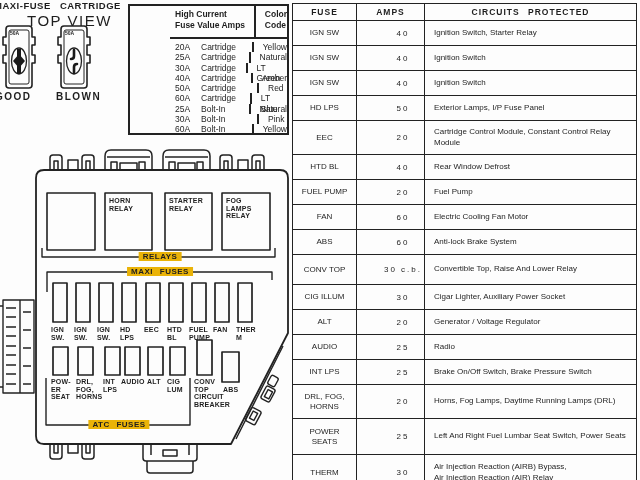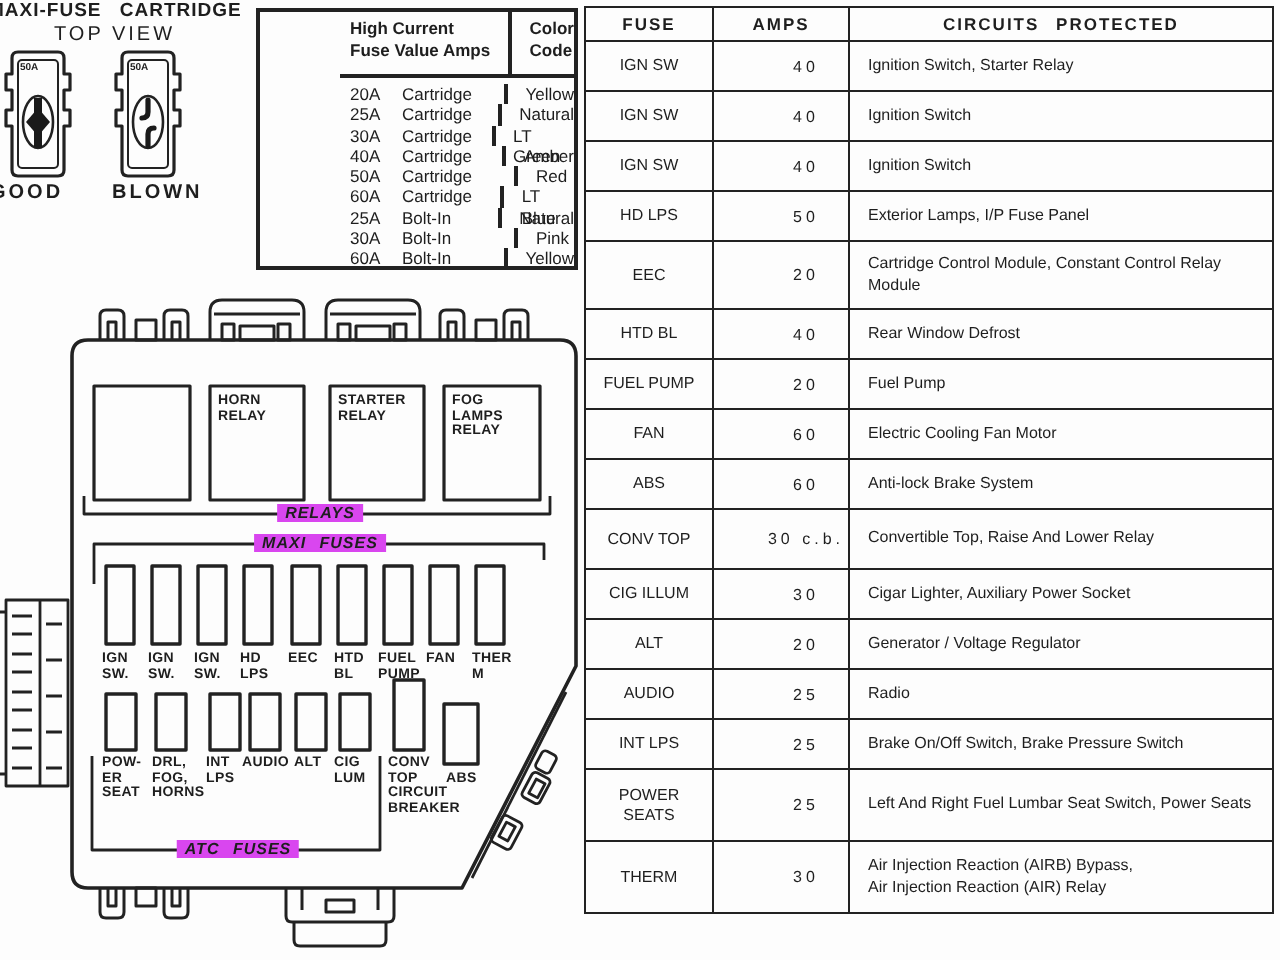--- a/index.html
+++ b/index.html
@@ -3,21 +3,21 @@
 <meta charset="utf-8">
 <style>
   html,body{margin:0;padding:0;background:#fff;}
   .page{position:relative;width:640px;height:480px;background:#fdfdfd;overflow:hidden;
         font-family:"Liberation Sans",sans-serif;color:#1e1e1e;}
   .abs{position:absolute;}
   .pre{white-space:pre-line;}
 
   
   .cart-title{left:-6px;top:0;font-weight:bold;font-size:9.5px;letter-spacing:.5px;word-spacing:6px;}
-  .top-view{left:27px;top:12px;font-size:10px;letter-spacing:1.5px;text-align:right;}
+  .top-view{left:27px;top:12px;font-size:15px;letter-spacing:1.5px;text-align:right;}
   .cart-label{top:91px;font-weight:bold;font-size:10px;letter-spacing:1.5px;}
 
   
   .cc-table{left:128px;top:4px;width:161px;height:131px;border:2px solid #222;box-sizing:border-box;padding-left:40px;}
   .cc-head{display:flex;height:33px;border-bottom:2px solid #222;box-sizing:border-box;}
   .cc-hl{width:89px;border-right:2px solid #222;box-sizing:border-box;padding:3px 0 0 5px;
          font-weight:bold;font-size:8.5px;line-height:11px;}
   .cc-hr{flex:1;padding:3px 0 0 9px;font-weight:bold;font-size:8.5px;line-height:11px;}
   .cc-row{display:flex;height:10.3px;font-size:8.5px;line-height:10.4px;}
   .cc-left{width:89px;border-right:2px solid #222;box-sizing:border-box;display:flex;}
@@ -34,21 +34,21 @@
   .ct td.amps{text-align:center;letter-spacing:2px;padding-left:25px;}
   .ct td.circ{padding:2px 4px 2px 9px;line-height:10.5px;white-space:pre-line;}
   .ct tr.s td{height:20px;}
   .ct tr.cb td{height:25px;margin-top:48px;}
   .ct tr.d29 td{height:29px;}
   .ct tr.d31 td{height:31px;}
 
   
   .dlab{position:absolute;font-weight:bold;font-size:7px;line-height:7.6px;white-space:pre-line;letter-spacing:.2px;}
   .bracket-lab{position:absolute;font-weight:bold;font-size:8px;letter-spacing:.5px;word-spacing:4px;
-               background:#d946ef;padding:0 4px;transform:translateX(-50%);font-style:italic;}
+               background:#eab308;padding:0 4px;transform:translateX(-50%);}
   svg{display:block;}
 </style>
 </head>
 <body>
 
 <div class="page">
 
   <div class="abs cart-title">MAXI-FUSE  CARTRIDGE</div>
   <div class="abs top-view">TOP VIEW</div>
 
@@ -229,20 +229,26 @@
         </tr>
     <tr class="s">
           <td class="fuse">AUDIO</td>
           <td class="amps">25</td>
           <td class="circ">Radio</td>
         </tr>
     <tr class="s">
           <td class="fuse">INT LPS</td>
           <td class="amps">25</td>
           <td class="circ">Brake On/Off Switch, Brake Pressure Switch</td>
+        </tr>
+    <tr class="d29">
+          <td class="fuse">DRL, FOG,
+HORNS</td>
+          <td class="amps">20</td>
+          <td class="circ">Horns, Fog Lamps, Daytime Running Lamps (DRL)</td>
         </tr>
     <tr class="d31">
           <td class="fuse">POWER
 SEATS</td>
           <td class="amps">25</td>
           <td class="circ">Left And Right Fuel Lumbar Seat Switch, Power Seats</td>
         </tr>
     <tr class="d31">
           <td class="fuse">THERM</td>
           <td class="amps">30</td>

